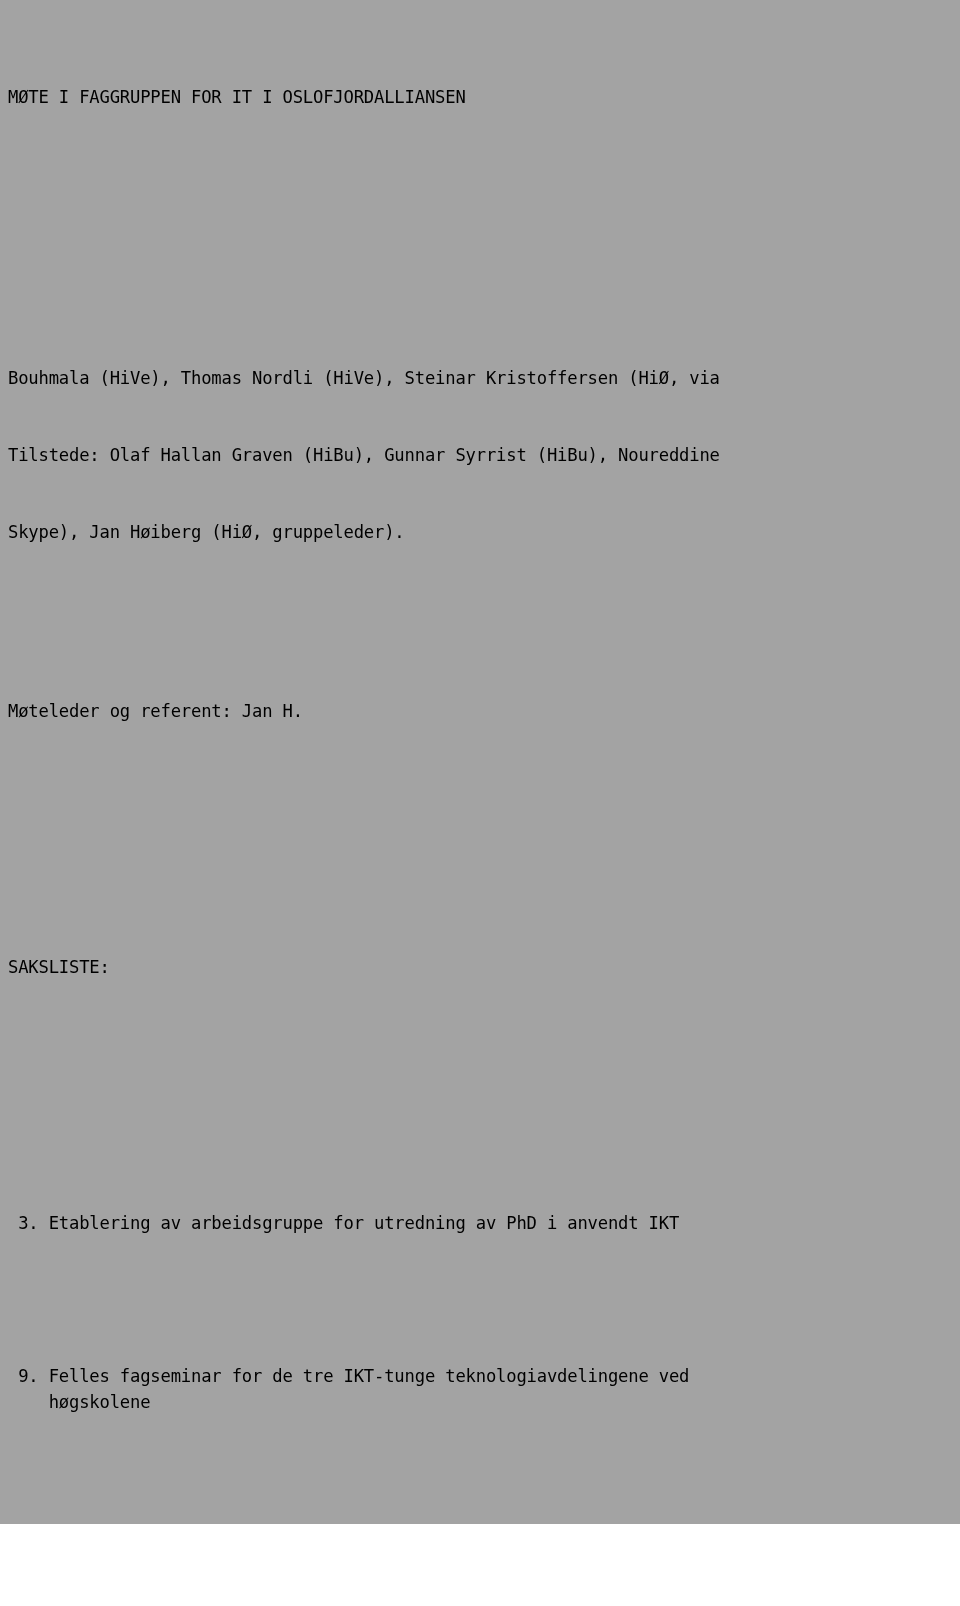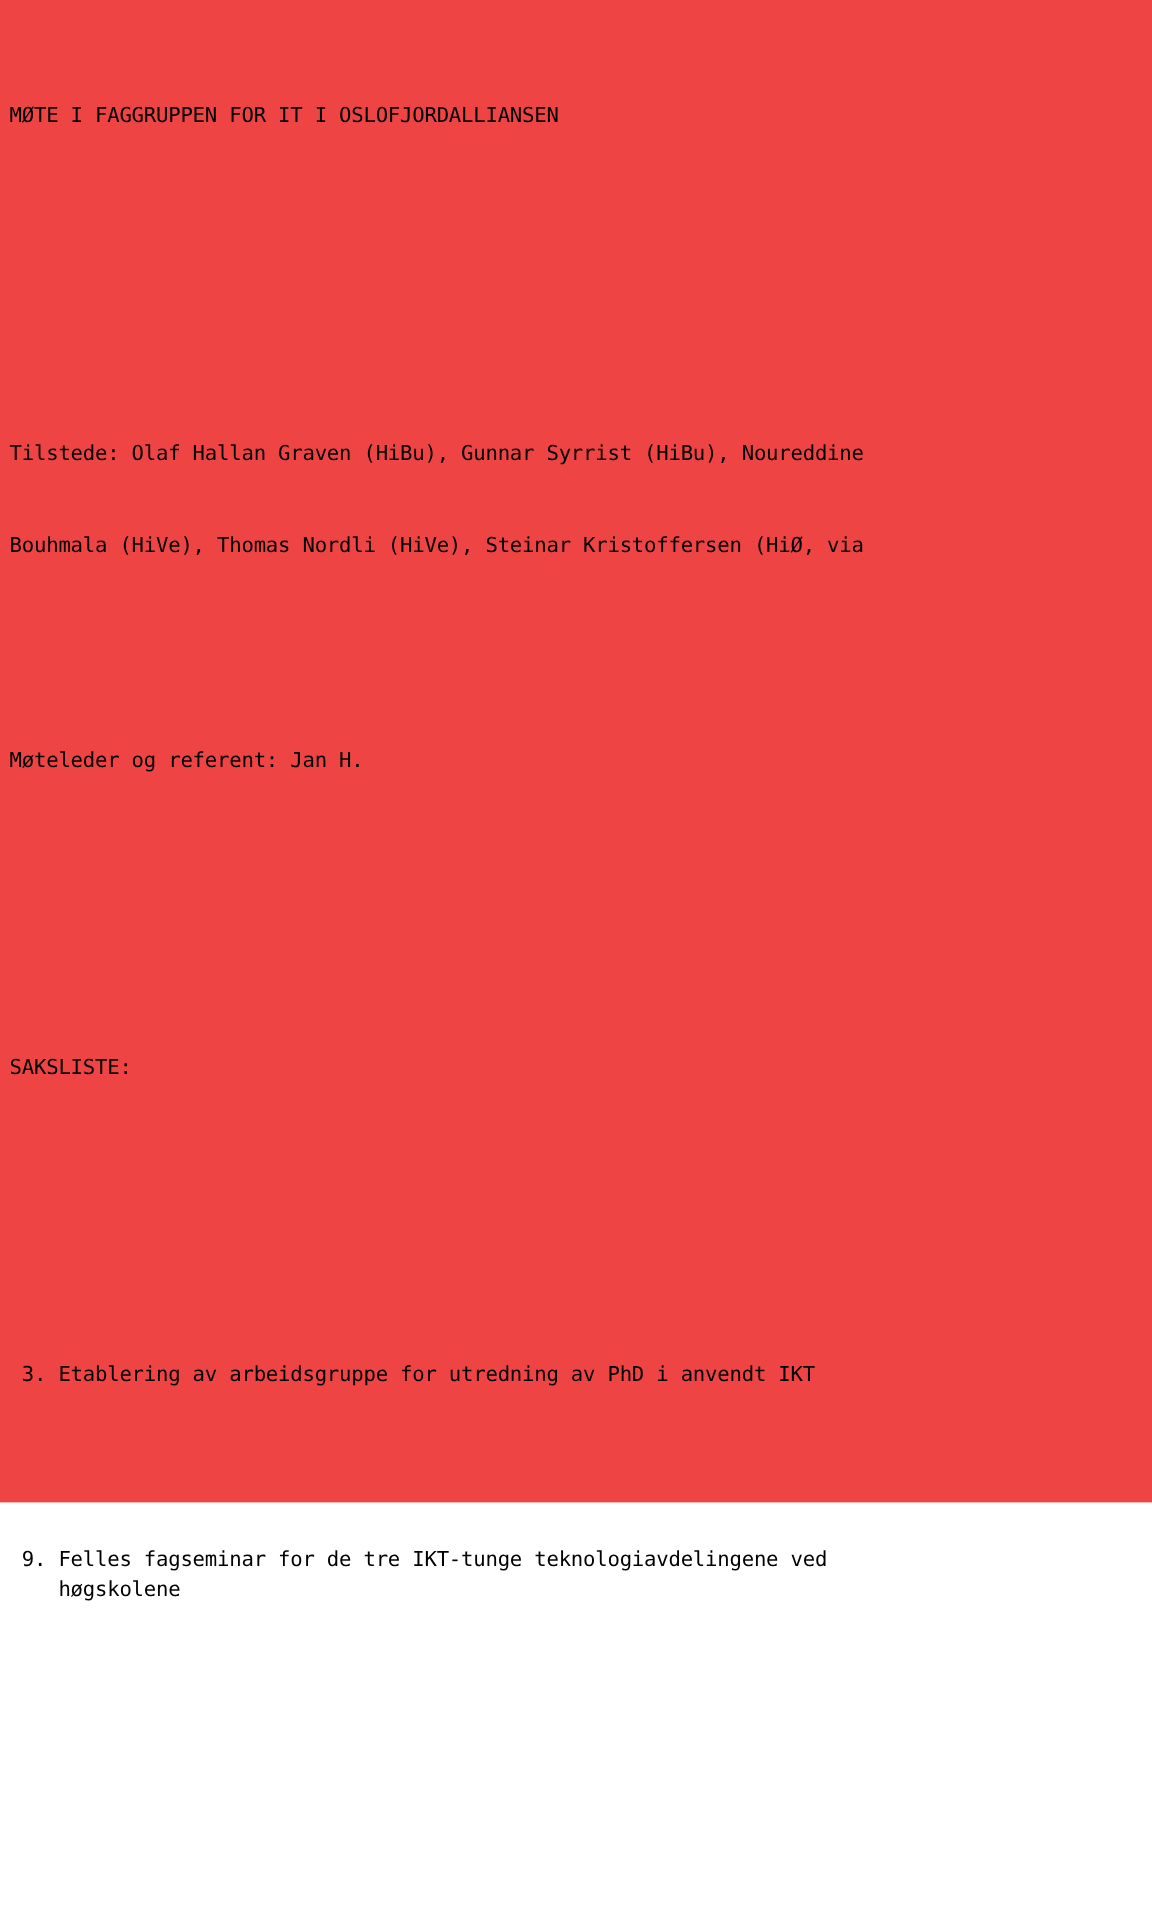--- a/index.html
+++ b/index.html
@@ -10,22 +10,22 @@
   body {
     width: 960px;
     height: 1606px;
     font-family: "DejaVu Sans Mono", "Liberation Mono", monospace;
     color: #000000;
     overflow: hidden;
   }
   .page {
     position: relative;
     width: 960px;
-    height: 1252px;
-    background: #ef4444;
+    height: 1524px;
+    background: #a3a3a3;
     padding: 0;
     box-sizing: border-box;
   }
   .doc {
     position: absolute;
     left: 8px;
     top: 8px;
     width: 944px;
     font-size: 17.2px;
     line-height: 25.6px;
@@ -48,22 +48,23 @@
 <body>
 
 <div class="page">
   <div class="doc">
 
     <div class="line">MØTE I FAGGRUPPEN FOR IT I OSLOFJORDALLIANSEN</div>
     <div class="blank"> </div>
 
     <div class="blank"> </div>
 
+    <div class="line">Bouhmala (HiVe), Thomas Nordli (HiVe), Steinar Kristoffersen (HiØ, via</div>
     <div class="line">Tilstede: Olaf Hallan Graven (HiBu), Gunnar Syrrist (HiBu), Noureddine</div>
-    <div class="line">Bouhmala (HiVe), Thomas Nordli (HiVe), Steinar Kristoffersen (HiØ, via</div>
+    <div class="line">Skype), Jan Høiberg (HiØ, gruppeleder).</div>
     <div class="blank"> </div>
 
     <div class="line">Møteleder og referent: Jan H.</div>
     <div class="blank"> </div>
     <div class="blank"> </div>
 
     <div class="line">SAKSLISTE:</div>
     <div class="blank"> </div>
 
     <div class="blank"> </div>

